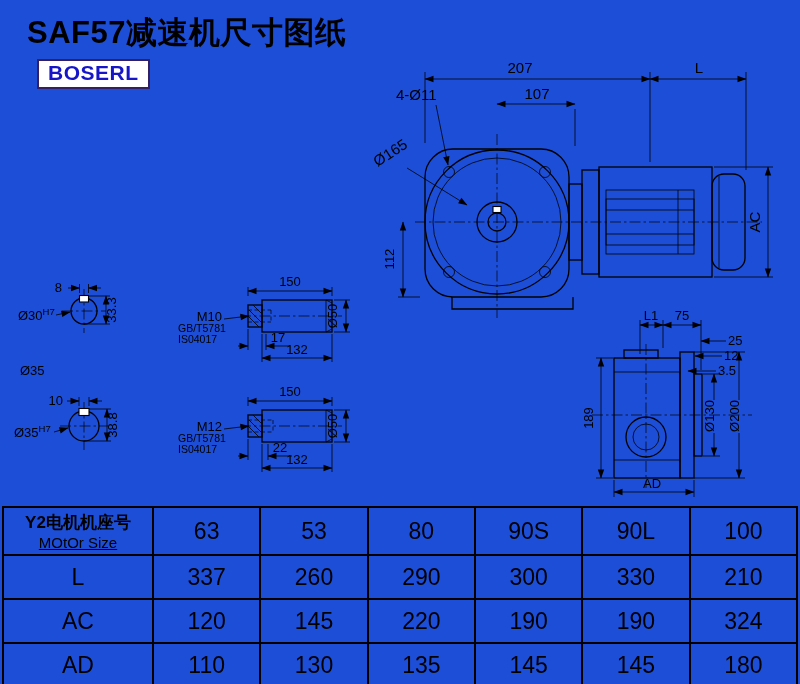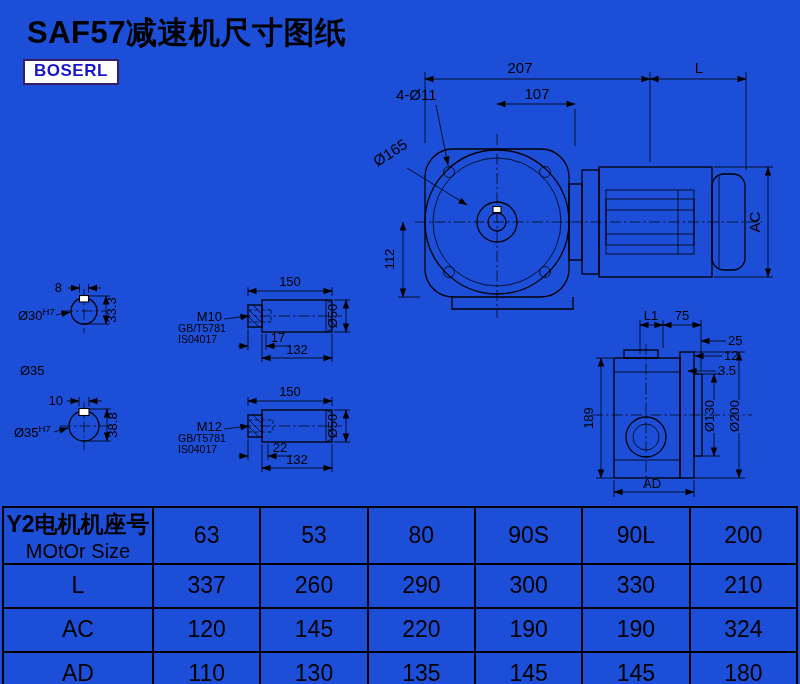--- a/index.html
+++ b/index.html
@@ -1,36 +1,36 @@
 <!DOCTYPE html>
 <html><head>
 <meta charset="utf-8">
 <style>
   html,body{margin:0;padding:0;background:#fff}
   .page{position:relative;width:800px;height:684px;background:#1d4ed8;font-family:"Liberation Sans",sans-serif;color:#000;overflow:hidden}
   .title{position:absolute;left:27px;top:12px;font-size:31px;font-weight:bold;letter-spacing:.5px}
-  .logo{position:absolute;left:23px;top:59px;border:2px solid #342060;padding:0 9px 2px 9px;font-size:17px;font-weight:bold;color:#1616c8;letter-spacing:.5px;background:#fff}
+  .logo{position:absolute;left:37px;top:59px;border:2px solid #342060;padding:0 9px 2px 9px;font-size:21px;font-weight:bold;color:#1616c8;letter-spacing:.5px;background:#fff}
   svg.draw{position:absolute;left:0;top:0}
   svg text{font-family:"Liberation Sans",sans-serif;fill:#000}
   .dim{font-size:13px}
   .dimL{font-size:15px}
   .dimS{font-size:10.5px}
   .mid{text-anchor:middle}
   .end{text-anchor:end}
   .ln{fill:none;stroke:#000;stroke-width:1.3}
   .tn{fill:none;stroke:#000;stroke-width:.8}
   .dl{fill:none;stroke:#000;stroke-width:.8}
   .cl{fill:none;stroke:#000;stroke-width:.7;stroke-dasharray:11 3 2.5 3}
   .hd{fill:none;stroke:#000;stroke-width:.7;stroke-dasharray:4 2.5}
   .wk{fill:#fff;stroke:#000;stroke-width:1.1}
   table.dims{position:absolute;left:2px;top:506px;width:796px;border-collapse:collapse;table-layout:fixed;text-align:center}
   table.dims td{border:2px solid #000;padding:0;font-size:23px;height:42px}
   table.dims tr.hrow td{height:46px}
-  .hcn{display:block;font-size:23px;font-weight:bold;line-height:1.25;padding-top:2px}
-  .hen{display:block;font-size:20px;line-height:1.2}
+  .hcn{display:block;font-size:17px;font-weight:bold;line-height:1.25;padding-top:2px}
+  .hen{display:block;font-size:15px;text-decoration:underline;line-height:1.2}
 </style>
 </head>
 <body>
 
 <div class="page">
 
   <div class="title">SAF57减速机尺寸图纸</div>
   <div class="logo">BOSERL</div>
 
   <svg class="draw" width="800" height="504" viewBox="0 0 800 504">
@@ -274,21 +274,21 @@
       <tr class="hrow">
         <td>
           <span class="hcn">Y2电机机座号</span>
           <span class="hen">MOtOr Size</span>
         </td>
         <td>63</td>
         <td>53</td>
         <td>80</td>
         <td>90S</td>
         <td>90L</td>
-        <td>200</td>
+        <td>100</td>
       </tr>
       <tr>
         <td>L</td>
         <td>337</td>
         <td>260</td>
         <td>290</td>
         <td>300</td>
         <td>330</td>
         <td>210</td>
       </tr>

